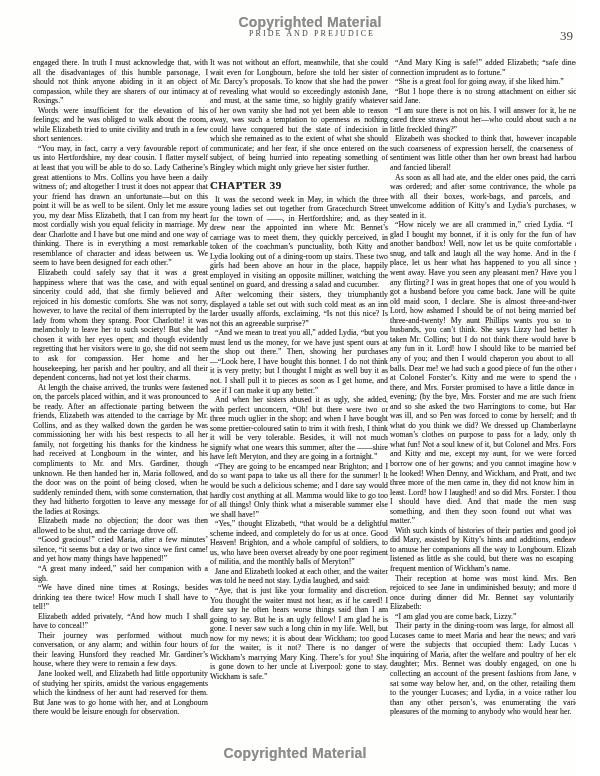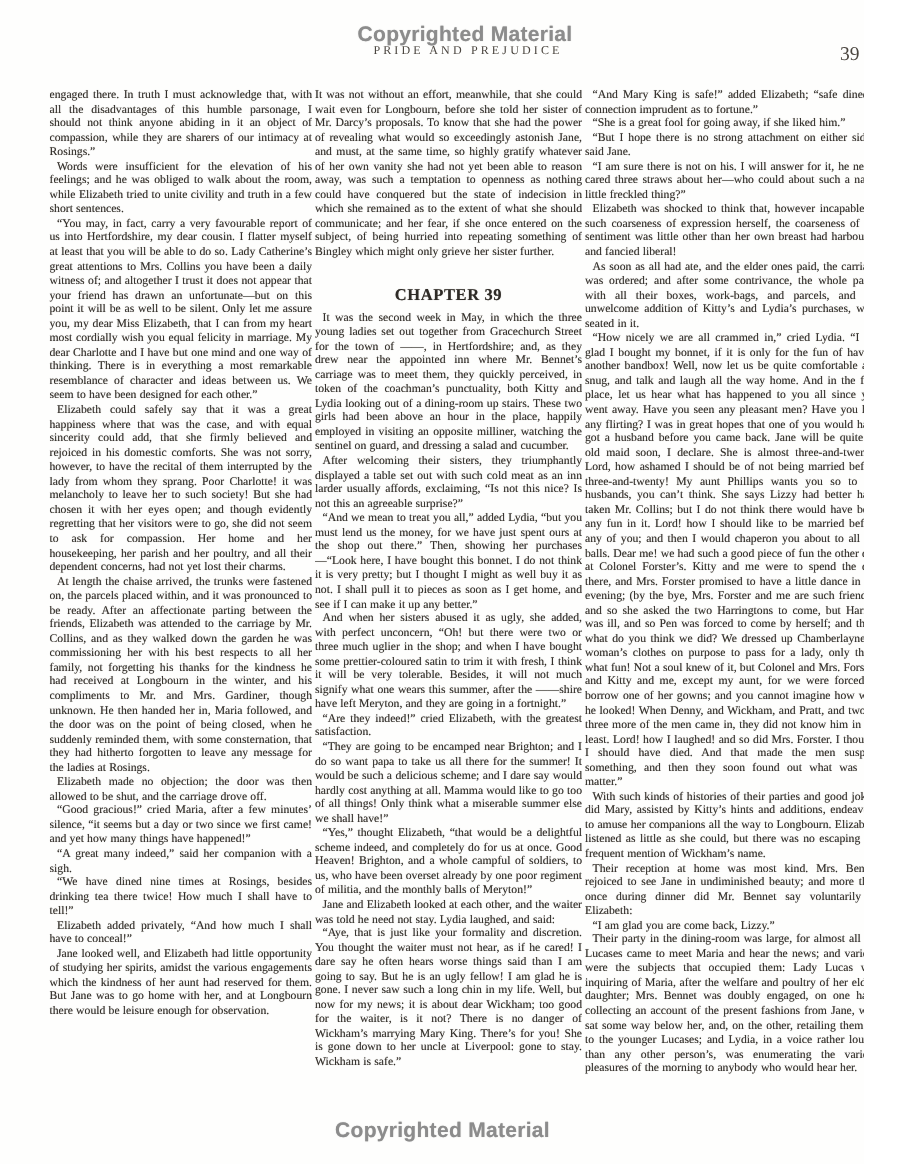--- a/index.html
+++ b/index.html
@@ -24,21 +24,21 @@
     display:grid;grid-template-columns:175px 178px 196px;column-gap:2px;
   }
   .col{overflow:hidden;}
   p{
     margin:0;text-indent:5px;text-align:justify;font-size:7.8px;line-height:9.55px;
     hyphens:auto;-webkit-hyphens:auto;word-spacing:0.2px;
     text-shadow:0 0 0.5px rgba(70,60,50,0.55);
   }
   .col1 > p:first-child{text-indent:0;}
   .chapter{
-    margin:18px 0 4px;text-align:center;font-size:11px;font-weight:700;
+    margin:6px 0 4px;font-size:11px;font-weight:700;
     letter-spacing:0.4px;color:#2e2b27;text-shadow:0 0 0.5px rgba(60,50,40,0.6);
   }
 </style>
 </head>
 <body>
 
 <div class="page">
 
   <div class="watermark top">Copyrighted Material</div>
 
@@ -52,34 +52,34 @@
         <p>engaged there. In truth I must acknowledge that, with all the disadvantages of this humble parsonage, I should not think anyone abiding in it an object of compassion, while they are sharers of our intimacy at Rosings.”</p>
         <p>Words were insufficient for the elevation of his feelings; and he was obliged to walk about the room, while Elizabeth tried to unite civility and truth in a few short sentences.</p>
         <p>“You may, in fact, carry a very favourable report of us into Hertfordshire, my dear cousin. I flatter myself at least that you will be able to do so. Lady Catherine’s great attentions to Mrs. Collins you have been a daily witness of; and altogether I trust it does not appear that your friend has drawn an unfortunate—but on this point it will be as well to be silent. Only let me assure you, my dear Miss Elizabeth, that I can from my heart most cordially wish you equal felicity in marriage. My dear Charlotte and I have but one mind and one way of thinking. There is in everything a most remarkable resemblance of character and ideas between us. We seem to have been designed for each other.”</p>
         <p>Elizabeth could safely say that it was a great happiness where that was the case, and with equal sincerity could add, that she firmly believed and rejoiced in his domestic comforts. She was not sorry, however, to have the recital of them interrupted by the lady from whom they sprang. Poor Charlotte! it was melancholy to leave her to such society! But she had chosen it with her eyes open; and though evidently regretting that her visitors were to go, she did not seem to ask for compassion. Her home and her housekeeping, her parish and her poultry, and all their dependent concerns, had not yet lost their charms.</p>
         <p>At length the chaise arrived, the trunks were fastened on, the parcels placed within, and it was pronounced to be ready. After an affectionate parting between the friends, Elizabeth was attended to the carriage by Mr. Collins, and as they walked down the garden he was commissioning her with his best respects to all her family, not forgetting his thanks for the kindness he had received at Longbourn in the winter, and his compliments to Mr. and Mrs. Gardiner, though unknown. He then handed her in, Maria followed, and the door was on the point of being closed, when he suddenly reminded them, with some consternation, that they had hitherto forgotten to leave any message for the ladies at Rosings.</p>
         <p>Elizabeth made no objection; the door was then allowed to be shut, and the carriage drove off.</p>
         <p>“Good gracious!” cried Maria, after a few minutes’ silence, “it seems but a day or two since we first came! and yet how many things have happened!”</p>
         <p>“A great many indeed,” said her companion with a sigh.</p>
         <p>“We have dined nine times at Rosings, besides drinking tea there twice! How much I shall have to tell!”</p>
         <p>Elizabeth added privately, “And how much I shall have to conceal!”</p>
+        <p>Their journey was performed without much conversation, or any alarm; and within four hours of their leaving Hunsford they reached Mr. Gardiner’s house, where they were to remain a few days.</p>
         <p>Jane looked well, and Elizabeth had little opportunity of studying her spirits, amidst the various engagements which the kindness of her aunt had reserved for them. But Jane was to go home with her, and at Longbourn there would be leisure enough for observation.</p>
       </div>
 
     <div class="col col2">
       <div class="col1">
           <p>It was not without an effort, meanwhile, that she could wait even for Longbourn, before she told her sister of Mr. Darcy’s proposals. To know that she had the power of revealing what would so exceedingly astonish Jane, and must, at the same time, so highly gratify whatever of her own vanity she had not yet been able to reason away, was such a temptation to openness as nothing could have conquered but the state of indecision in which she remained as to the extent of what she should communicate; and her fear, if she once entered on the subject, of being hurried into repeating something of Bingley which might only grieve her sister further.</p>
         </div>
       <h2 class="chapter">CHAPTER 39</h2>
       <div>
           <p>It was the second week in May, in which the three young ladies set out together from Gracechurch Street for the town of ——, in Hertfordshire; and, as they drew near the appointed inn where Mr. Bennet’s carriage was to meet them, they quickly perceived, in token of the coachman’s punctuality, both Kitty and Lydia looking out of a dining-room up stairs. These two girls had been above an hour in the place, happily employed in visiting an opposite milliner, watching the sentinel on guard, and dressing a salad and cucumber.</p>
           <p>After welcoming their sisters, they triumphantly displayed a table set out with such cold meat as an inn larder usually affords, exclaiming, “Is not this nice? Is not this an agreeable surprise?”</p>
           <p>“And we mean to treat you all,” added Lydia, “but you must lend us the money, for we have just spent ours at the shop out there.” Then, showing her purchases—“Look here, I have bought this bonnet. I do not think it is very pretty; but I thought I might as well buy it as not. I shall pull it to pieces as soon as I get home, and see if I can make it up any better.”</p>
           <p>And when her sisters abused it as ugly, she added, with perfect unconcern, “Oh! but there were two or three much uglier in the shop; and when I have bought some prettier-coloured satin to trim it with fresh, I think it will be very tolerable. Besides, it will not much signify what one wears this summer, after the ——shire have left Meryton, and they are going in a fortnight.”</p>
-          <p>“Are they indeed!” cried Elizabeth, with the greatest satisfaction.</p>
           <p>“They are going to be encamped near Brighton; and I do so want papa to take us all there for the summer! It would be such a delicious scheme; and I dare say would hardly cost anything at all. Mamma would like to go too of all things! Only think what a miserable summer else we shall have!”</p>
           <p>“Yes,” thought Elizabeth, “that would be a delightful scheme indeed, and completely do for us at once. Good Heaven! Brighton, and a whole campful of soldiers, to us, who have been overset already by one poor regiment of militia, and the monthly balls of Meryton!”</p>
           <p>Jane and Elizabeth looked at each other, and the waiter was told he need not stay. Lydia laughed, and said:</p>
           <p>“Aye, that is just like your formality and discretion. You thought the waiter must not hear, as if he cared! I dare say he often hears worse things said than I am going to say. But he is an ugly fellow! I am glad he is gone. I never saw such a long chin in my life. Well, but now for my news; it is about dear Wickham; too good for the waiter, is it not? There is no danger of Wickham’s marrying Mary King. There’s for you! She is gone down to her uncle at Liverpool: gone to stay. Wickham is safe.”</p>
         </div>
     </div>
 
     <div class="col col3">
         <p>“And Mary King is safe!” added Elizabeth; “safe dined a connection imprudent as to fortune.”</p>
         <p>“She is a great fool for going away, if she liked him.”</p>

